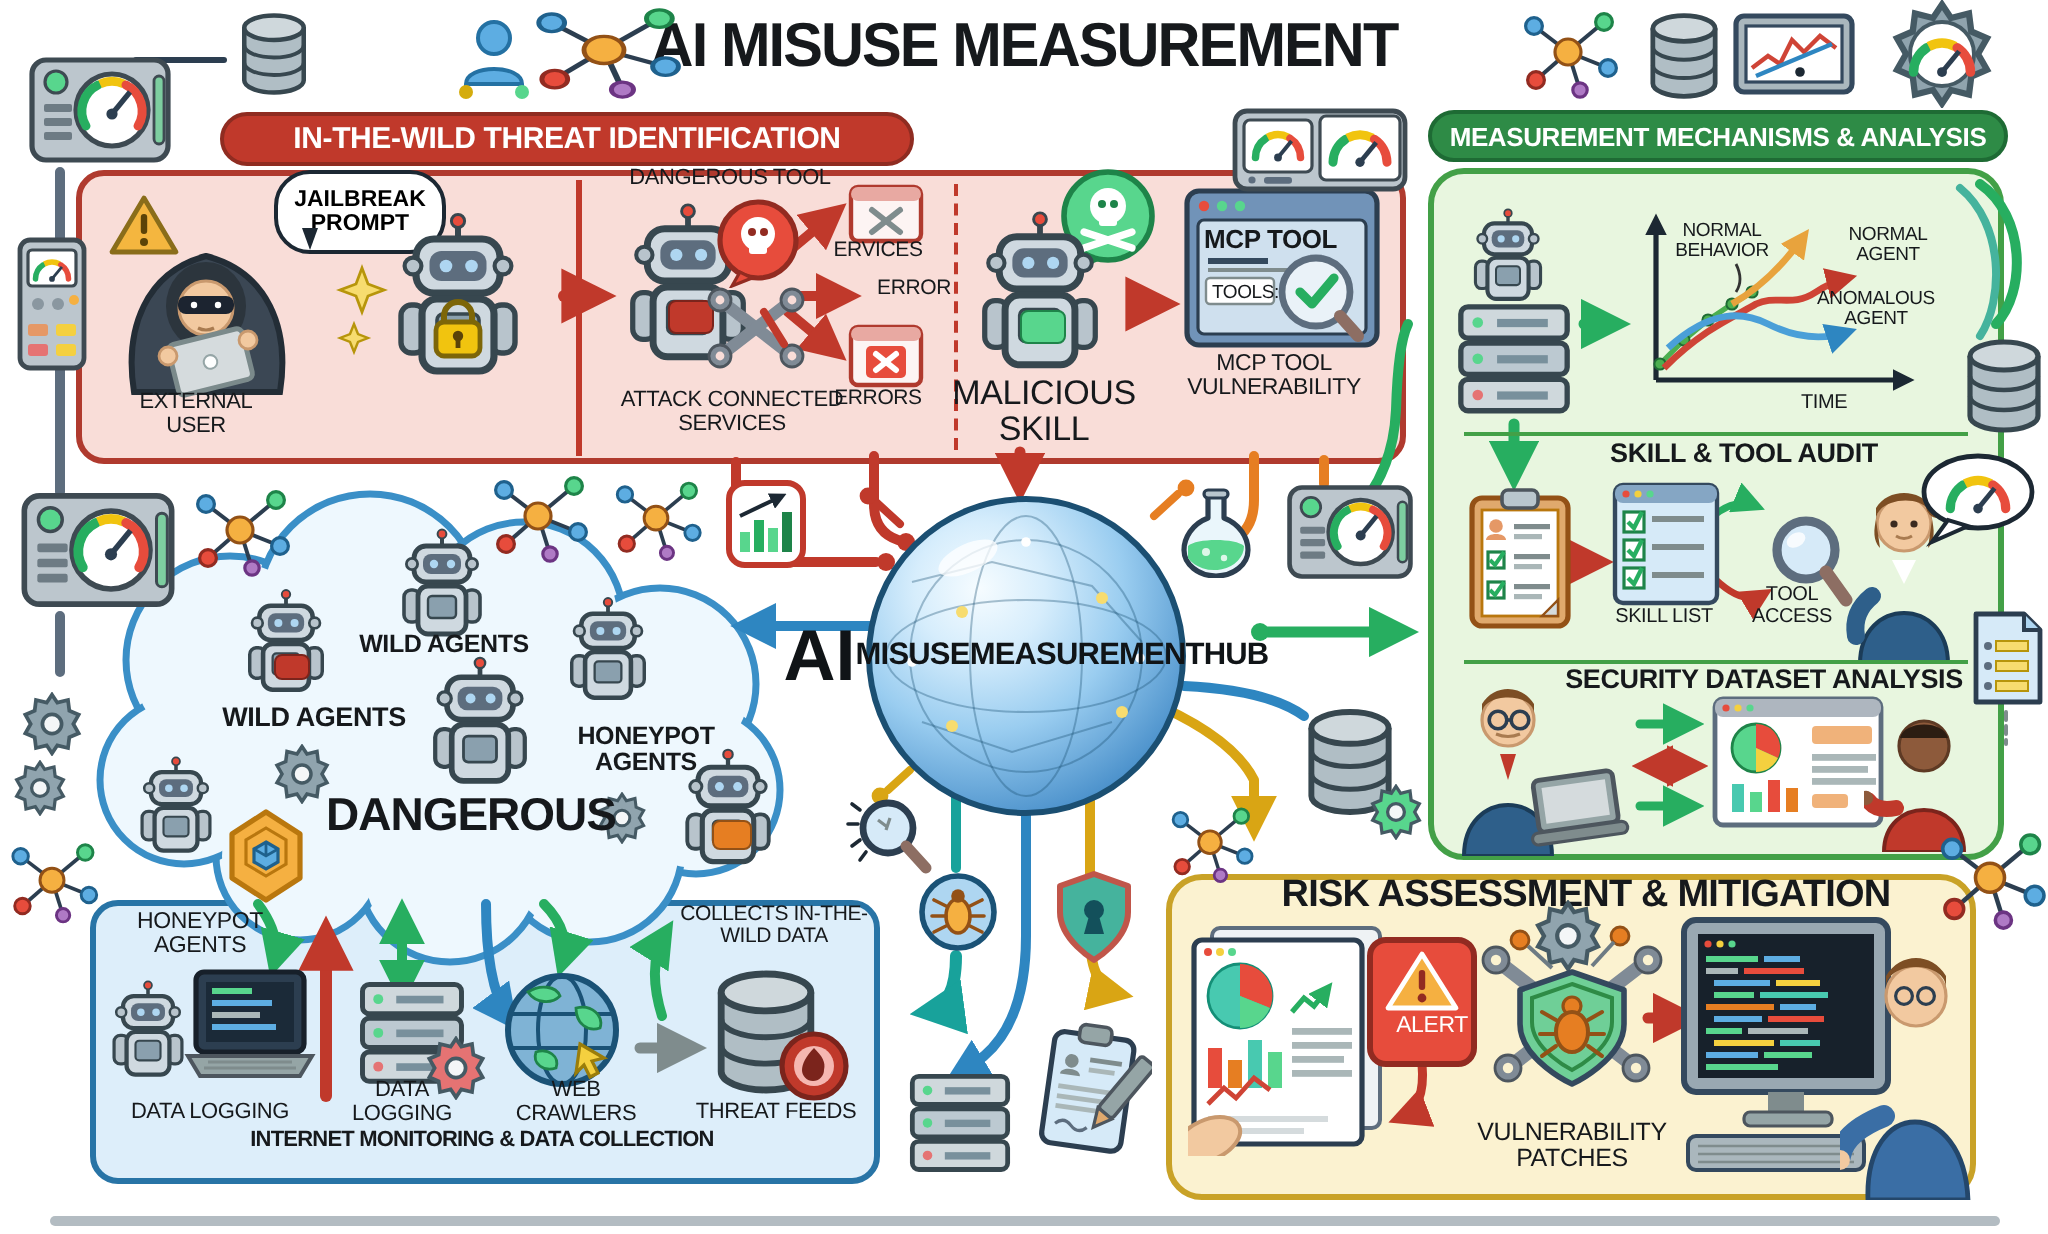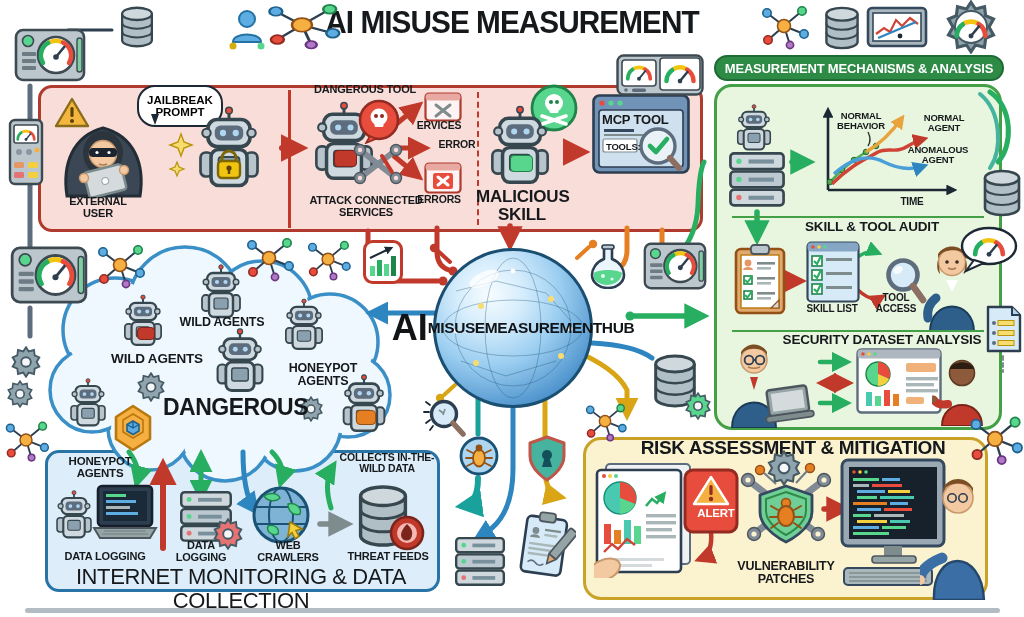--- a/index.html
+++ b/index.html
@@ -1,19 +1,19 @@
 <!DOCTYPE html>
 <html><head>
 <meta charset="utf-8">
 <style>
   html,body{margin:0;padding:0;background:#fff}
   #stage{position:relative;width:1024px;height:617px;overflow:hidden;background:#fff;
          font-family:"Liberation Sans","DejaVu Sans",sans-serif;}
   .abs{position:absolute}
-  .lbl{position:absolute;font-weight:700;color:#16191c;text-align:center;line-height:1.07;letter-spacing:-.2px}
+  .lbl{position:absolute;font-weight:400;color:#16191c;text-align:center;line-height:1.07;letter-spacing:-.2px}
   .box{position:absolute;border-style:solid;border-width:3.5px;border-radius:14px;box-sizing:border-box}
   .pill{position:absolute;color:#fff;font-weight:800;text-align:center;border-radius:15px;
         display:flex;align-items:center;justify-content:center;letter-spacing:-.2px;box-sizing:border-box}
   .bubble{position:absolute;background:#fff;border:2.5px solid #1c2833;border-radius:18px;
           display:flex;align-items:center;justify-content:center;text-align:center;font-weight:800;box-sizing:border-box}
   .bubble:after{content:"";position:absolute;left:12px;bottom:-11px;width:0;height:0;
           border:11px solid transparent;border-top-color:#1c2833;border-left-width:4px;border-right-width:4px}
   .hub{position:absolute;border-radius:50%;border:3.5px solid #1b4f72;
        background:radial-gradient(circle at 35% 28%, #f6fcff 0%, #d6edfc 22%, #9acdf0 48%, #4f94cd 78%, #2a6496 100%);
        display:flex;flex-direction:row;align-items:center;justify-content:center;text-align:center}
@@ -226,20 +226,23 @@
 
   <path d="M450,262 L438,251" stroke="#c0392b" stroke-width="4"></path>
         <circle cx="434" cy="248" r="4.2" fill="#c0392b"></circle>
   <path d="M577,258 L589,247" stroke="#e67e22" stroke-width="4"></path>
         <circle cx="593" cy="244" r="4.2" fill="#e67e22"></circle>
   <path d="M455,385 L444,395" stroke="#d9a514" stroke-width="4"></path>
         <circle cx="440" cy="398" r="4.2" fill="#d9a514"></circle>
  </g>
 </svg>
 
+<div class="pill" style="left:110px;top:56px;width:347px;height:27px;background:#c0392b;border:2.5px solid #8f2c21;font-size:15px">
+  <span>IN-THE-WILD THREAT IDENTIFICATION</span>
+</div>
 <div class="pill" style="left:714px;top:55px;width:290px;height:26px;background:#2e8b46;border:2.5px solid #1e6b34;font-size:13px">
   <span>MEASUREMENT MECHANISMS &amp; ANALYSIS</span>
 </div>
 
 <div class="hub" style="left:433px;top:248px;width:154px;height:154px">
   <svg class="abs" style="left:0;top:0" width="154" height="154" viewBox="0 0 154 154">
     <g stroke="rgba(27,79,114,.35)" stroke-width="1" fill="none">
       <ellipse cx="77" cy="77" rx="70" ry="28"></ellipse>
           <ellipse cx="77" cy="77" rx="28" ry="70"></ellipse>
       <ellipse cx="77" cy="77" rx="58" ry="58"></ellipse>
@@ -443,20 +446,21 @@
       <rect x="16" y="34.5" width="14" height="3.4" rx="1.6" fill="#5d6d7e"></rect>
 </svg>
 
 <div class="lbl" style="left:55px;top:196px;width:86px;font-size:11px">EXTERNAL USER</div>
 <div class="lbl" style="left:306px;top:84px;width:118px;font-size:11px">DANGEROUS TOOL</div>
 <div class="lbl" style="left:296px;top:195px;width:140px;font-size:11px">ATTACK CONNECTED SERVICES</div>
 <div class="lbl" style="left:408px;top:120px;width:62px;font-size:10.5px">ERVICES</div>
 <div class="lbl" style="left:428px;top:139px;width:58px;font-size:10.5px">ERROR</div>
 <div class="lbl" style="left:408px;top:194px;width:62px;font-size:10.5px">ERRORS</div>
 <div class="lbl" style="left:476px;top:188px;width:92px;font-size:17px">MALICIOUS SKILL</div>
+<div class="lbl" style="left:576px;top:176px;width:122px;font-size:11.5px">MCP TOOL VULNERABILITY</div>
 
 <svg class="abs" style="left:735px;top:104px" width="38" height="48" viewBox="0 0 44 56">
       <use href="#sym-robot"></use>
     </svg>
 <svg class="abs" style="left:728px;top:150px" width="58" height="60" viewBox="0 0 48 48">
       <use href="#sym-server"></use>
     </svg>
 <svg class="abs" style="left:816px;top:102px" width="150" height="104" viewBox="0 0 150 104">
   <path d="M12,88 V8" stroke="#1c2833" stroke-width="2.6" fill="none" marker-end="url(#m-blk)"></path>
   <path d="M12,88 H138" stroke="#1c2833" stroke-width="2.6" fill="none" marker-end="url(#m-blk)"></path>
@@ -778,21 +782,21 @@
 <svg class="abs" style="left:354px;top:484px" width="58" height="64" viewBox="0 0 44 48">
       <use href="#sym-db"></use>
     </svg>
 <svg class="abs" style="left:388px;top:514px" width="38" height="38" viewBox="0 0 38 38">
   <circle cx="19" cy="19" r="16" fill="#c0392b" stroke="#7b241c" stroke-width="2.6"></circle>
   <circle cx="19" cy="19" r="10" fill="#f5b7b1"></circle>
   <path d="M19,10 C23,14 25,17 24,21 A5.5,5.5 0 0 1 13,21 C13,18 15,14 19,10 Z" fill="#7b241c"></path>
 </svg>
 <div class="lbl" style="left:336px;top:551px;width:104px;font-size:11px">THREAT FEEDS</div>
 <div class="lbl" style="left:336px;top:452px;width:102px;font-size:10.5px">COLLECTS IN-THE-WILD DATA</div>
-<div class="lbl" style="left:50px;top:565px;width:382px;font-size:22px;font-weight:400;letter-spacing:-.4px">INTERNET MONITORING &amp; DATA COLLECTION</div>
+<div class="lbl" style="left:50px;top:565px;width:382px;font-size:11px;font-weight:700;letter-spacing:-.4px">INTERNET MONITORING &amp; DATA COLLECTION</div>
 
 <div class="lbl" style="left:626px;top:438px;width:334px;font-size:19px;font-weight:800;letter-spacing:-.4px">RISK ASSESSMENT &amp; MITIGATION</div>
 <svg class="abs" style="left:594px;top:462px" width="100" height="116" viewBox="0 0 100 116">
   <rect x="12" y="2" width="84" height="100" rx="4" fill="#eef2f5" stroke="#5d6d7e" stroke-width="2"></rect>
   <rect x="3" y="8" width="84" height="102" rx="4" fill="#fff" stroke="#2c3e50" stroke-width="2.6"></rect>
   <circle cx="10" cy="14" r="2" fill="#e74c3c"></circle>
       <circle cx="16" cy="14" r="2" fill="#f4d03f"></circle>
       <circle cx="22" cy="14" r="2" fill="#58d68d"></circle>
   <circle cx="26" cy="36" r="16" fill="#48c9b0" stroke="#148f77" stroke-width="1.4"></circle>
   <path d="M26,36 L26,20 A16,16 0 0 1 41,42 Z" fill="#e74c3c"></path>

